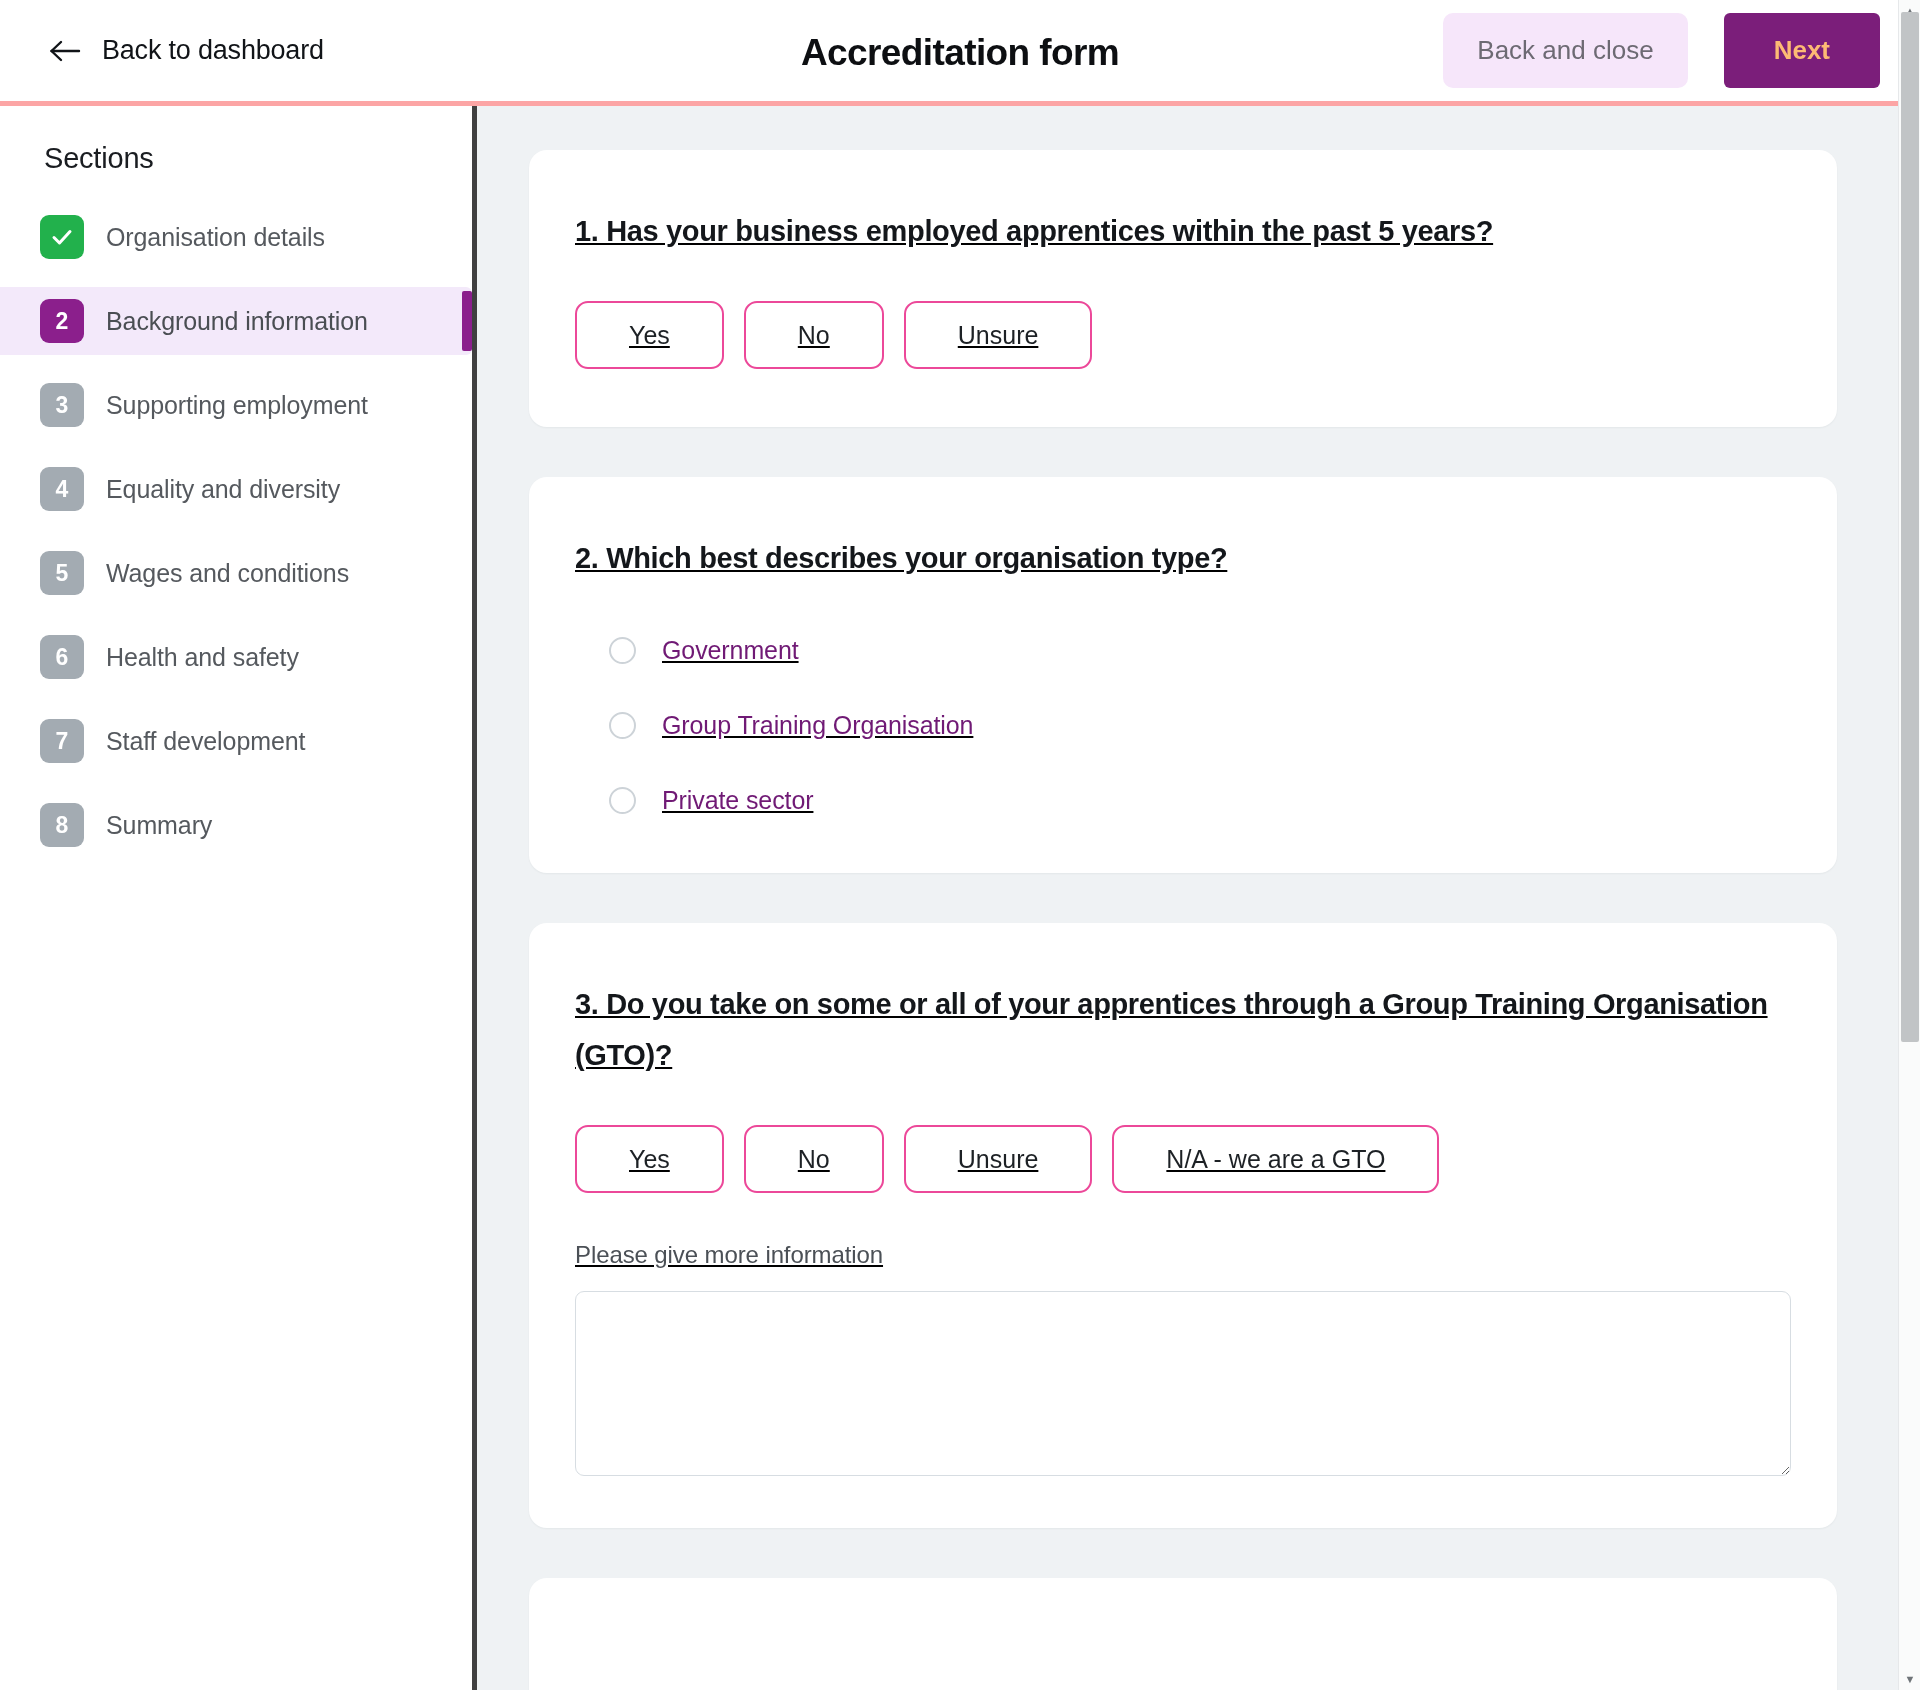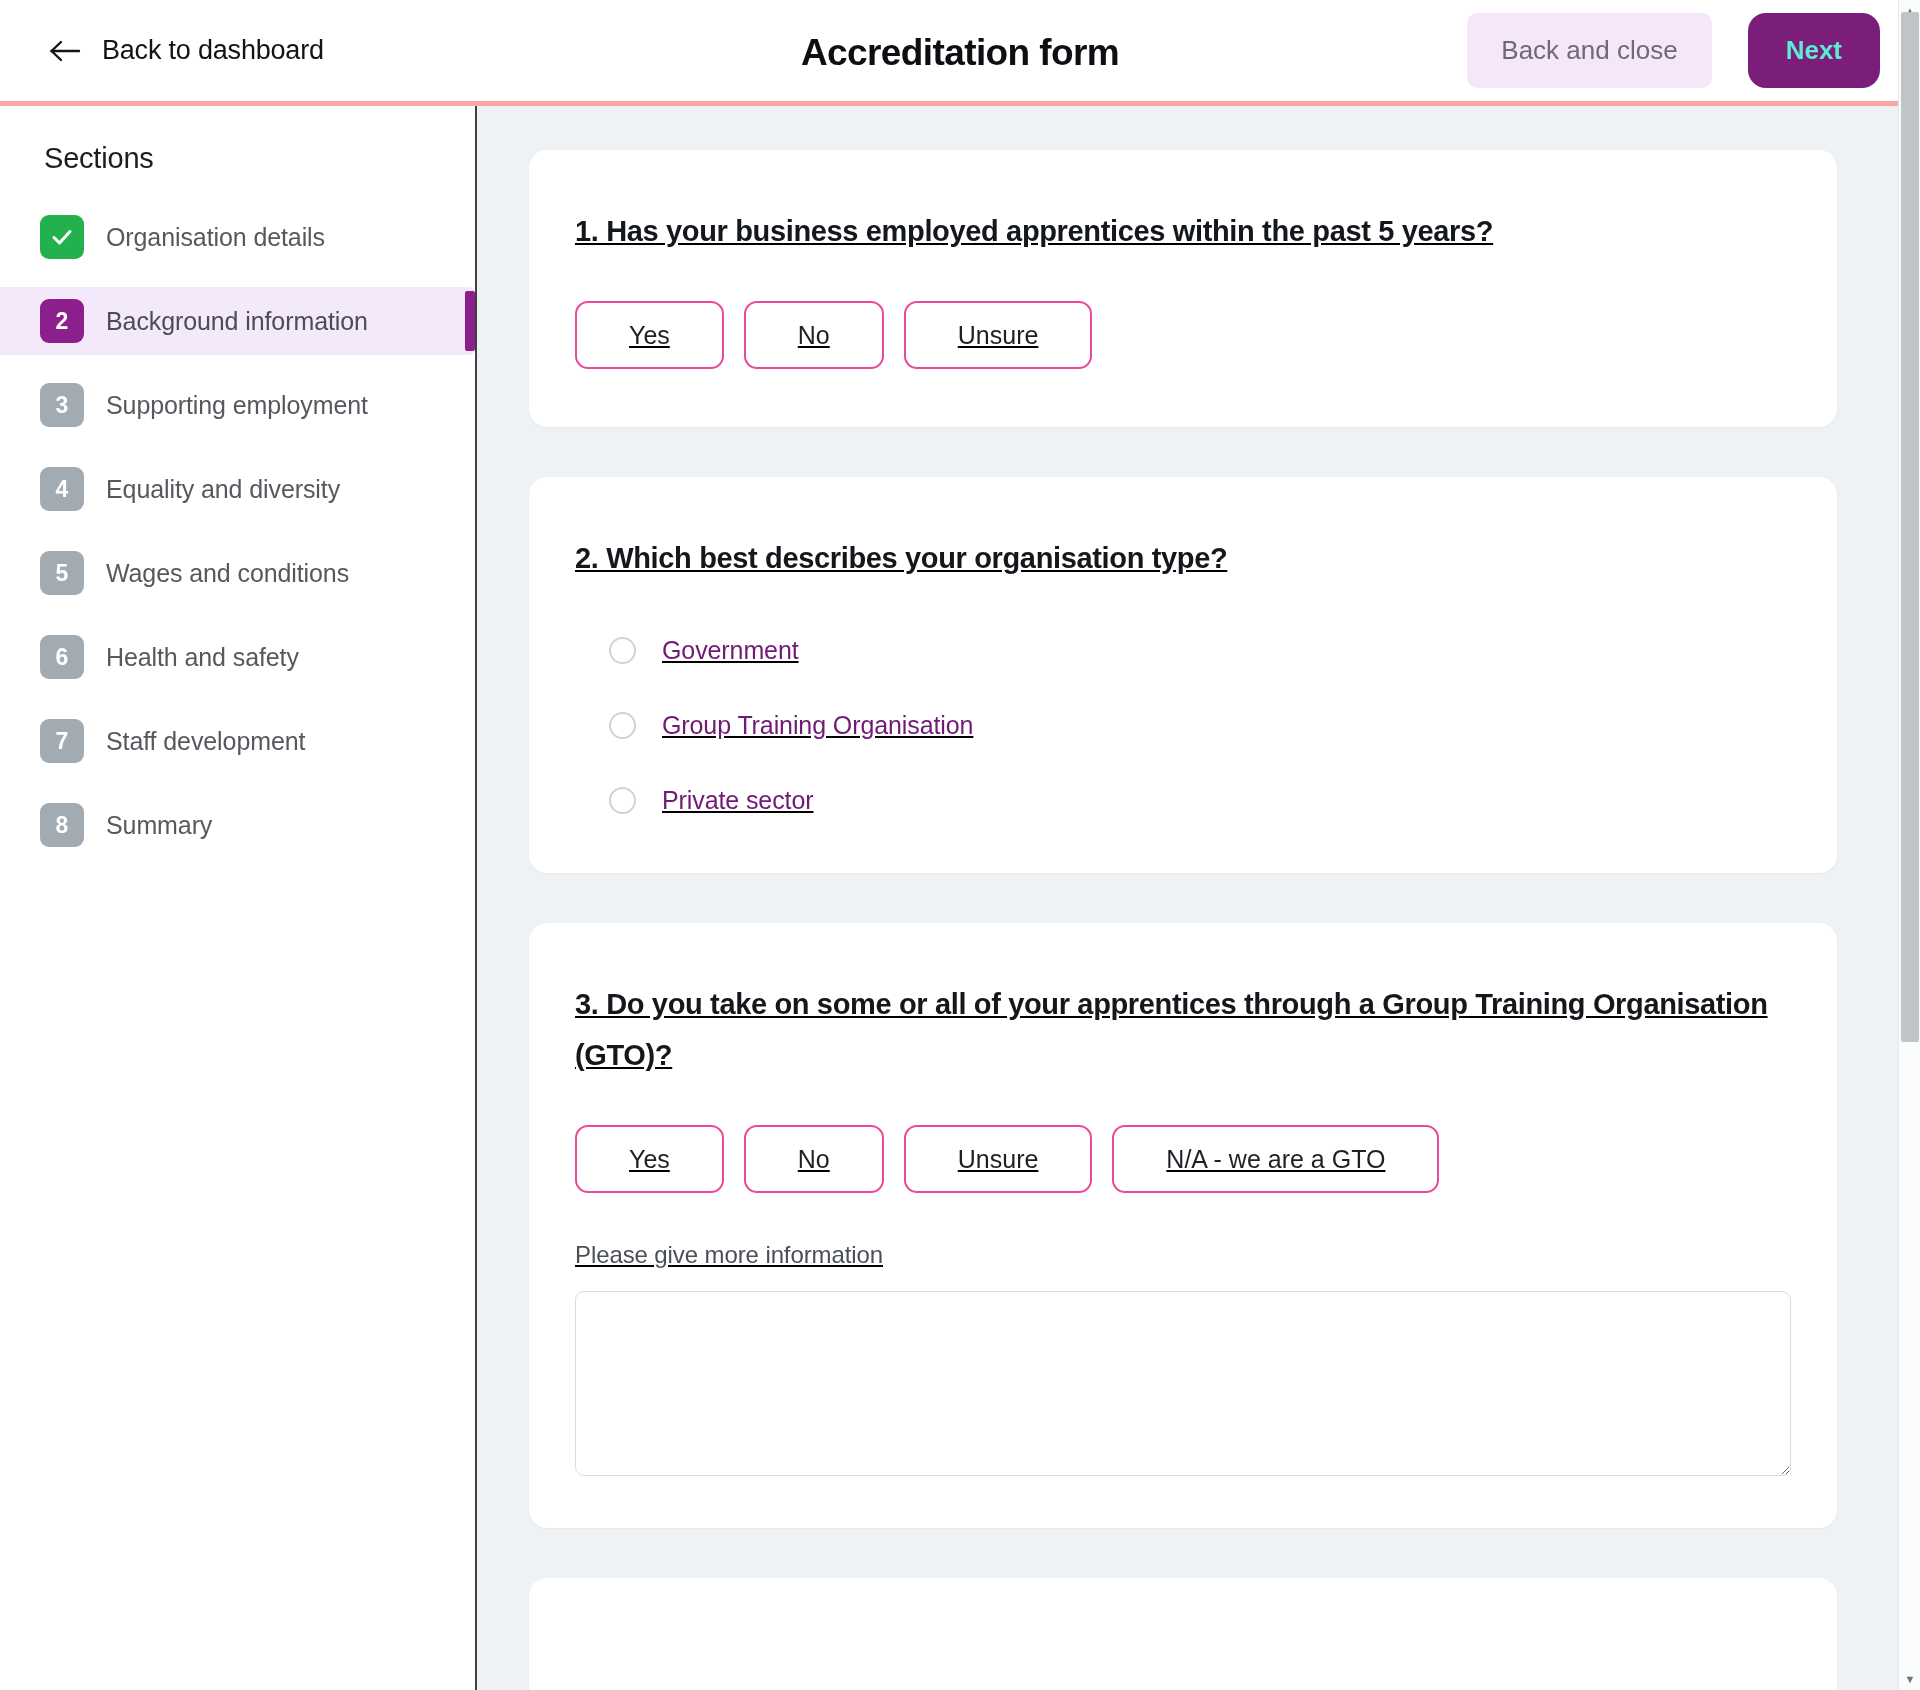--- a/index.html
+++ b/index.html
@@ -85,45 +85,45 @@
     border: none;
     border-radius: 10px;
     font-size: 26px;
     font-family: inherit;
     padding: 22px 34px;
     cursor: pointer;
     white-space: nowrap;
   }
   .btn-next {
     background: #7b1e7a;
-    color: #5eead4;
+    color: #fdba74;
     border: none;
-    border-radius: 18px;
+    border-radius: 6px;
     font-size: 26px;
     font-weight: 700;
     font-family: inherit;
-    padding: 22px 38px;
+    padding: 22px 50px;
     cursor: pointer;
     white-space: nowrap;
   }
 
   
   .body-wrap {
     flex: 1;
     display: flex;
     min-height: 0;
     position: relative;
   }
 
   
   .sidebar {
     width: 477px;
     min-width: 477px;
     background: #ffffff;
-    border-right: 2px solid #404040;
+    border-right: 5px solid #404040;
     padding-top: 20px;
     position: relative;
   }
   .sidebar-title {
     font-size: 29px;
     color: #1a1d21;
     padding: 16px 0 28px 44px;
     letter-spacing: -0.2px;
   }
 

